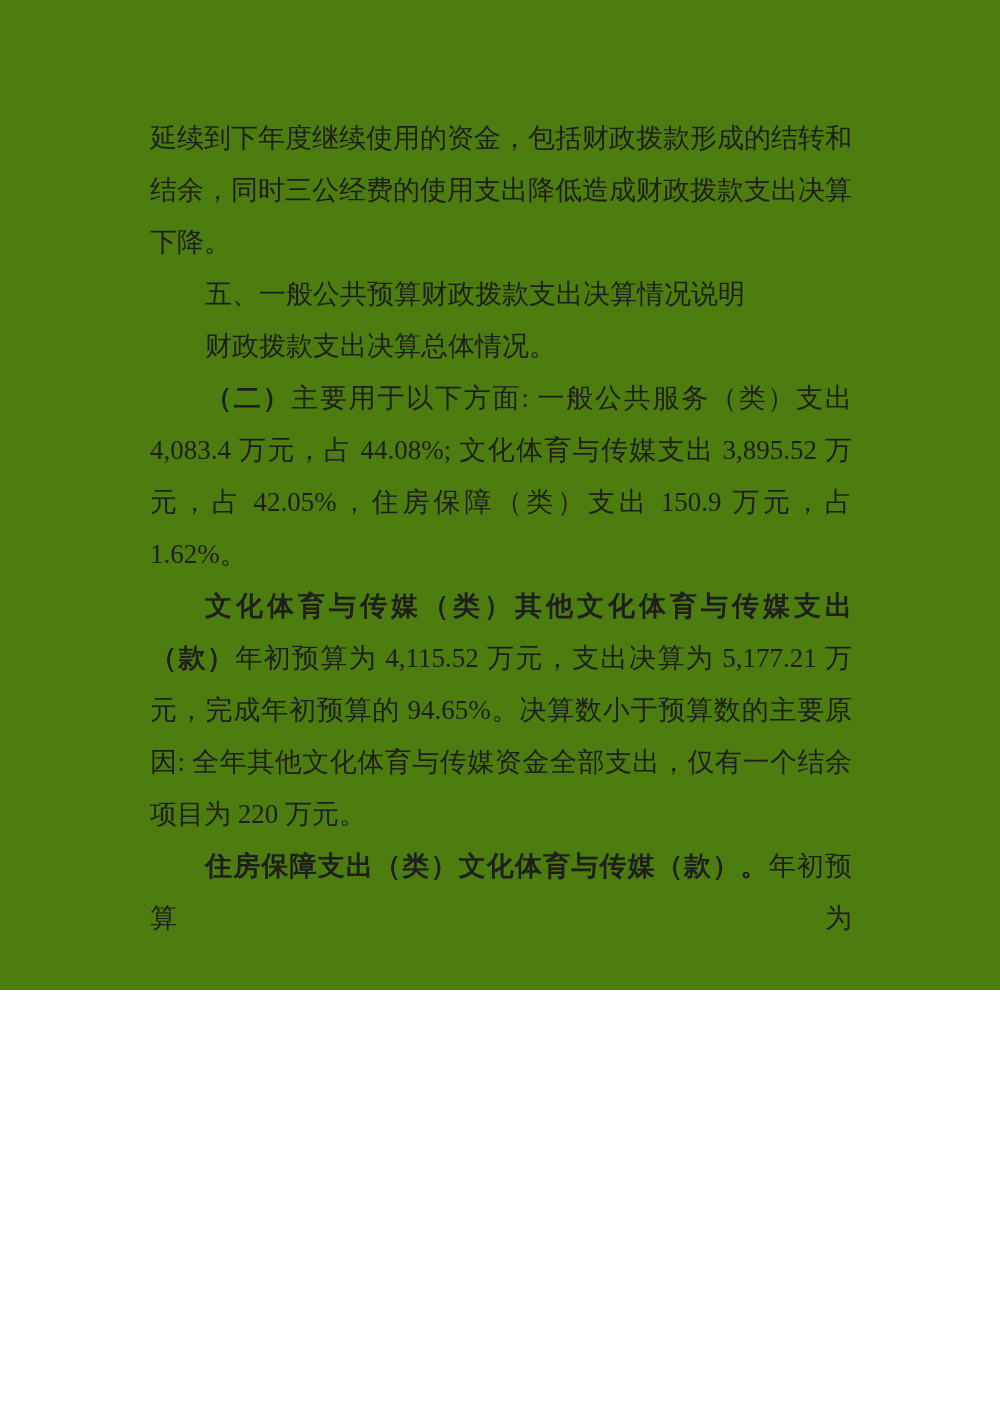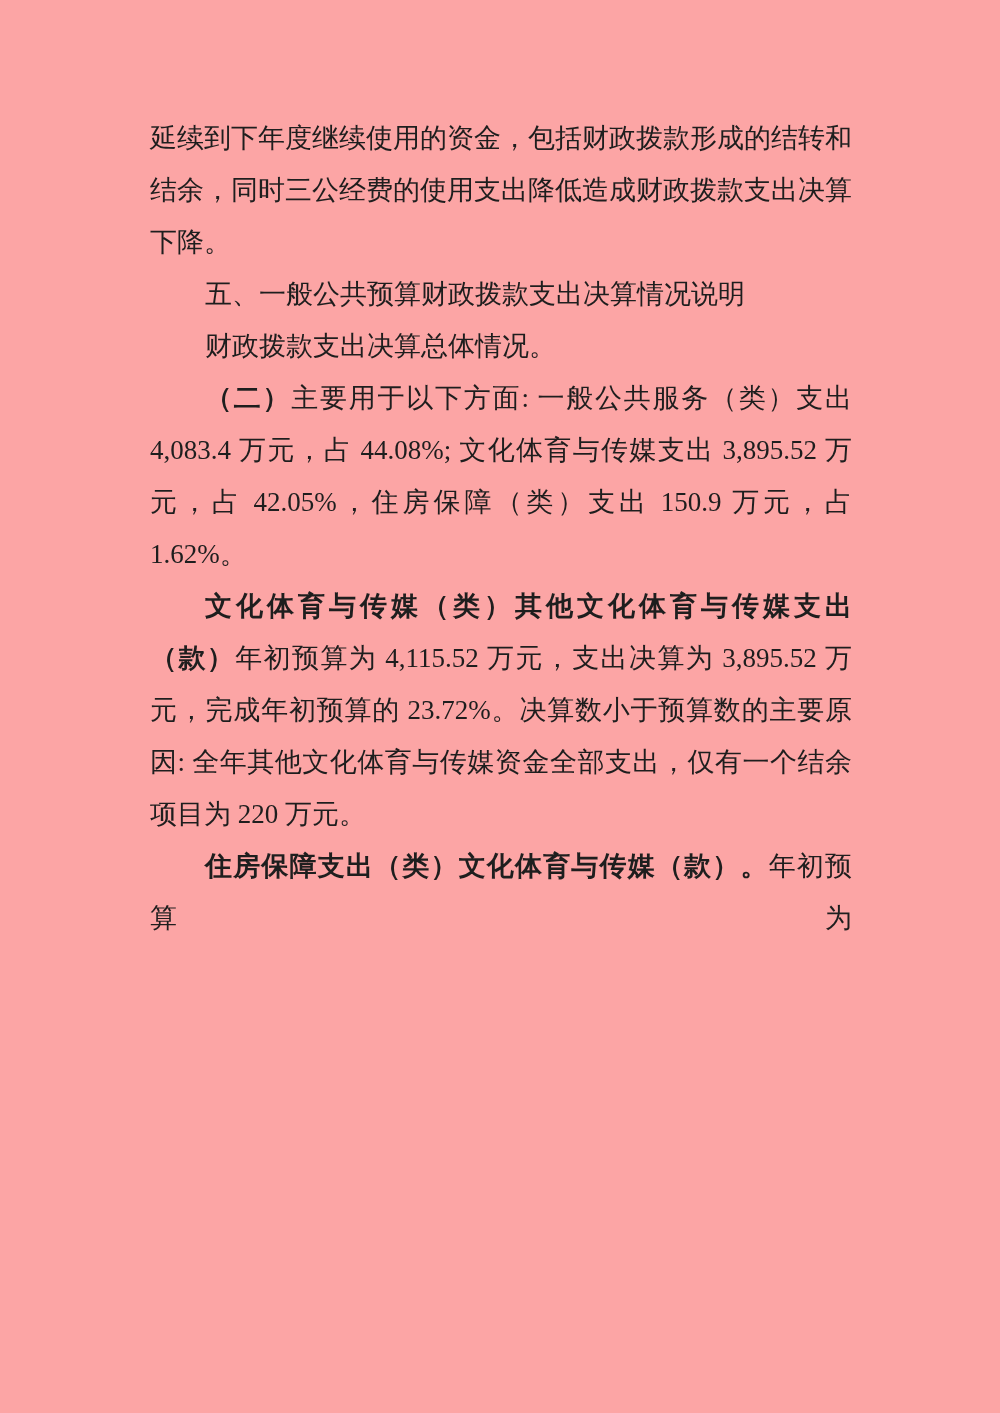--- a/index.html
+++ b/index.html
@@ -3,23 +3,23 @@
 <meta charset="utf-8">
 <style>
   html, body {
     margin: 0;
     padding: 0;
     background: #ffffff;
   }
   .page {
     position: relative;
     width: 1000px;
-    height: 1413px;
+    height: 990px;
     margin: 0 auto;
-    background: #fca5a5;
+    background: #4d7c0f;
     overflow: hidden;
     box-sizing: border-box;
     padding: 112px 148px 8px 150px;
     font-family: "Liberation Serif", "DejaVu Serif", serif;
     font-size: 27px;
     line-height: 52px;
     color: #1e1e1e;
     text-align: justify;
   }
   .page p {
@@ -57,20 +57,20 @@
     <span>财政拨款支出决算总体情况。</span>
   </p>
 
 
   <p class="para indent">
     <span class="bold">（二）</span><span>主要用于以下方面: 一般公共服务（类）支出 4,083.4 万元，占 44.08%; 文化体育与传媒支出 3,895.52 万元，占 42.05%，住房保障（类）支出 150.9 万元，占 1.62%。</span>
   </p>
 
 
   <p class="para indent">
-    <span class="bold">文化体育与传媒（类）其他文化体育与传媒支出（款）</span><span>年初预算为 4,115.52 万元，支出决算为 3,895.52 万元，完成年初预算的 23.72%。决算数小于预算数的主要原因: 全年其他文化体育与传媒资金全部支出，仅有一个结余项目为 220 万元。</span>
+    <span class="bold">文化体育与传媒（类）其他文化体育与传媒支出（款）</span><span>年初预算为 4,115.52 万元，支出决算为 5,177.21 万元，完成年初预算的 94.65%。决算数小于预算数的主要原因: 全年其他文化体育与传媒资金全部支出，仅有一个结余项目为 220 万元。</span>
   </p>
 
   <p class="para indent justify-last">
     <span class="bold">住房保障支出（类）文化体育与传媒（款）。</span><span>年初预算为</span>
   </p>
 
 </div>
 
 </body></html>

